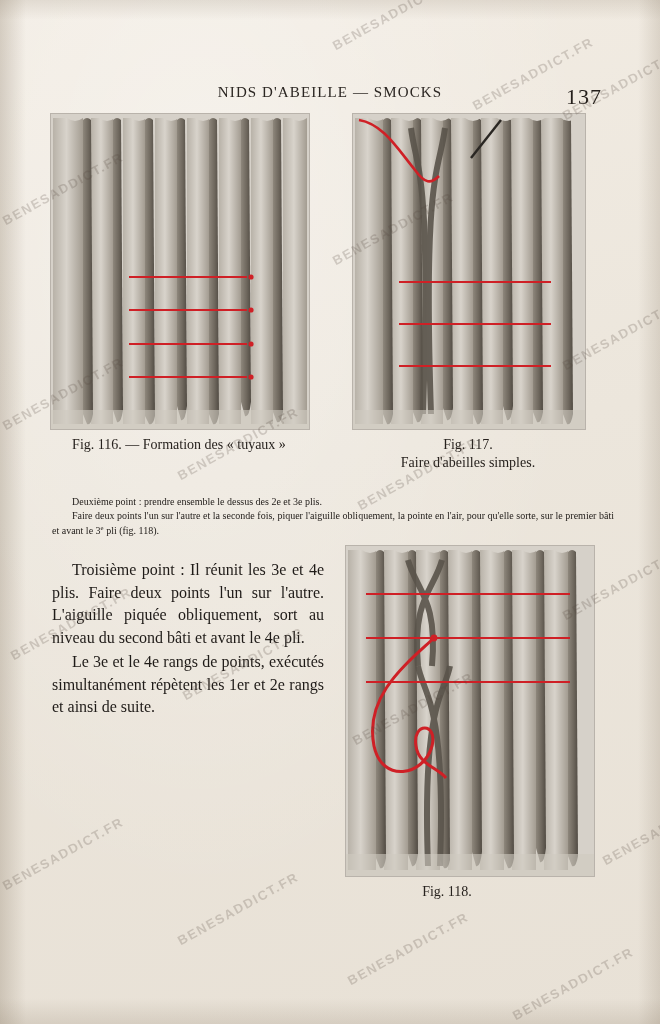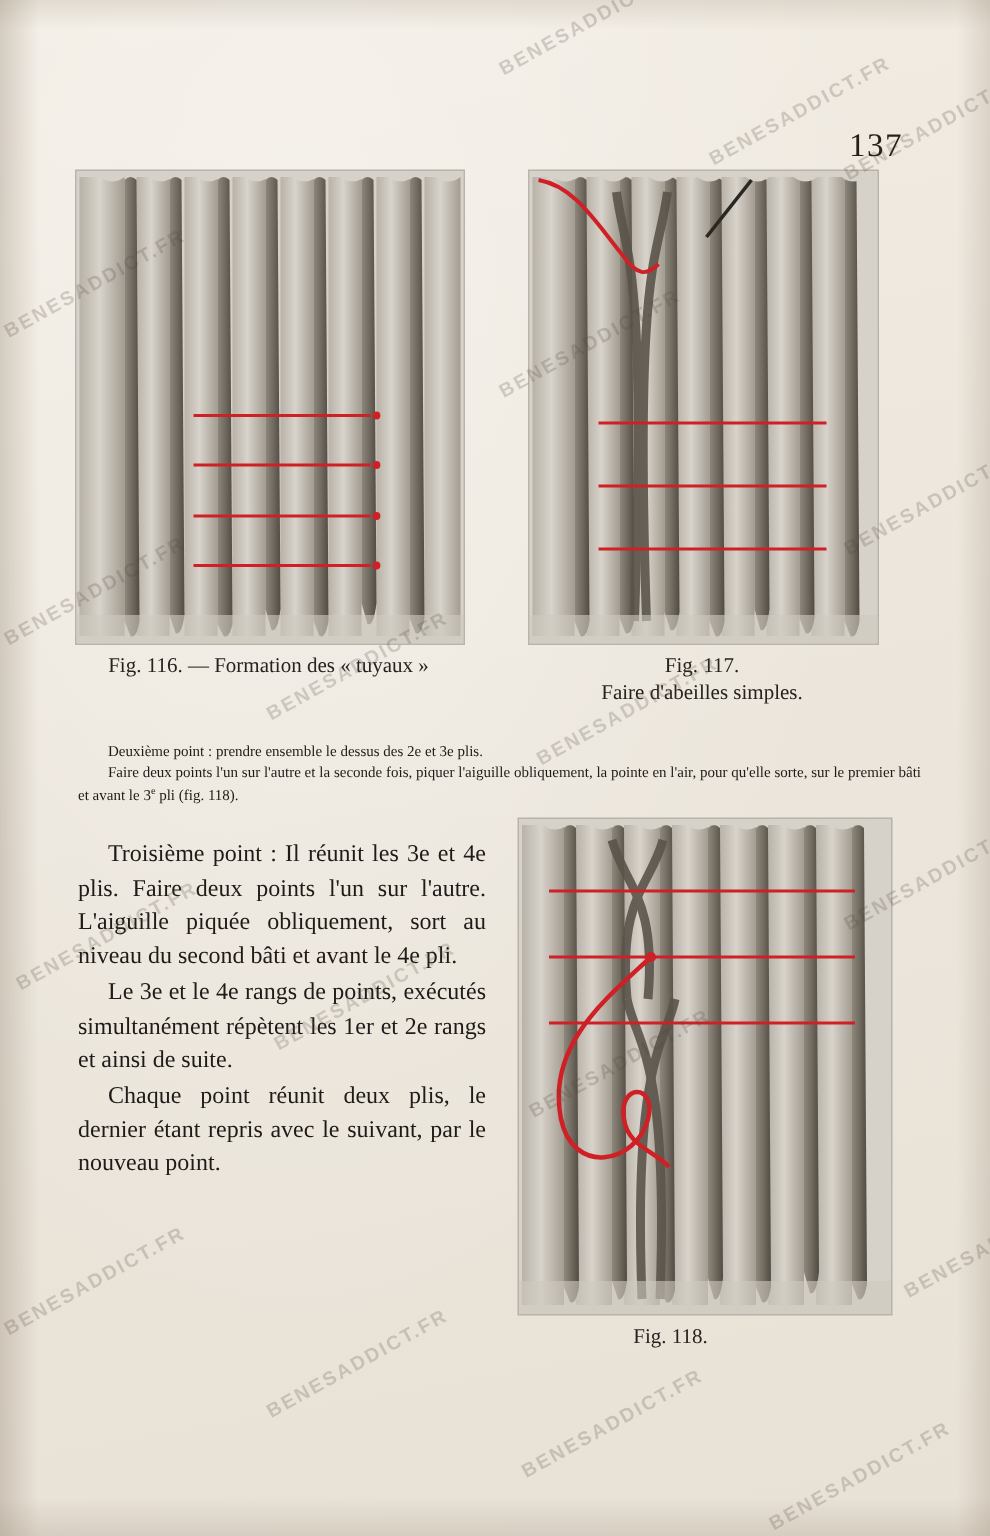--- a/index.html
+++ b/index.html
@@ -147,20 +147,21 @@
 </head>
 <body>
 
 <div class="page">
 
   <div class="edge-top"></div>
   <div class="edge-left"></div>
   <div class="edge-right"></div>
   <div class="edge-bottom"></div>
 
+  <div class="running-head">NIDS D'ABEILLE — SMOCKS</div>
   <div class="folio">137</div>
 
   <div class="fig" id="fig116">
     <div class="fig-img">
       <svg width="258" height="315" viewBox="0 0 258 315">
         <defs>
           <linearGradient id="pleatA" x1="0" y1="0" x2="1" y2="0">
             <stop offset="0%" stop-color="#b8b2a8"></stop>
             <stop offset="45%" stop-color="#d8d3cb"></stop>
             <stop offset="100%" stop-color="#a39c91"></stop>
@@ -265,21 +266,20 @@
   </div>
 
   <div class="body-text wide">
     <p>Deuxième point : prendre ensemble le dessus des 2e et 3e plis.</p>
     <p><span>Faire deux points l'un sur l'autre et la seconde fois, piquer l'aiguille obliquement, la pointe en l'air, pour qu'elle sorte, sur le premier bâti et avant le 3</span><sup>e</sup><span> pli (fig. 118).</span></p>
   </div>
 
   <div class="col-left">
     <p>Troisième point : Il réunit les 3e et 4e plis. Faire deux points l'un sur l'autre. L'aiguille piquée obliquement, sort au niveau du second bâti et avant le 4e pli.</p>
     <p>Le 3e et le 4e rangs de points, exécutés simultanément répètent les 1er et 2e rangs et ainsi de suite.</p>
-    <p>Chaque point réunit deux plis, le dernier étant repris avec le suivant, par le nouveau point.</p>
   </div>
 
   <div class="fig" id="fig118">
     <div class="fig-img">
       <svg width="248" height="330" viewBox="0 0 248 330">
         <rect x="0" y="0" width="248" height="330" fill="#d6d1c9"></rect>
         <g>
           <rect x="2" y="4" width="28" height="320" fill="url(#pleatA)"></rect>
           <rect x="38" y="4" width="24" height="320" fill="url(#pleatA)"></rect>
           <rect x="70" y="4" width="24" height="320" fill="url(#pleatA)"></rect>

